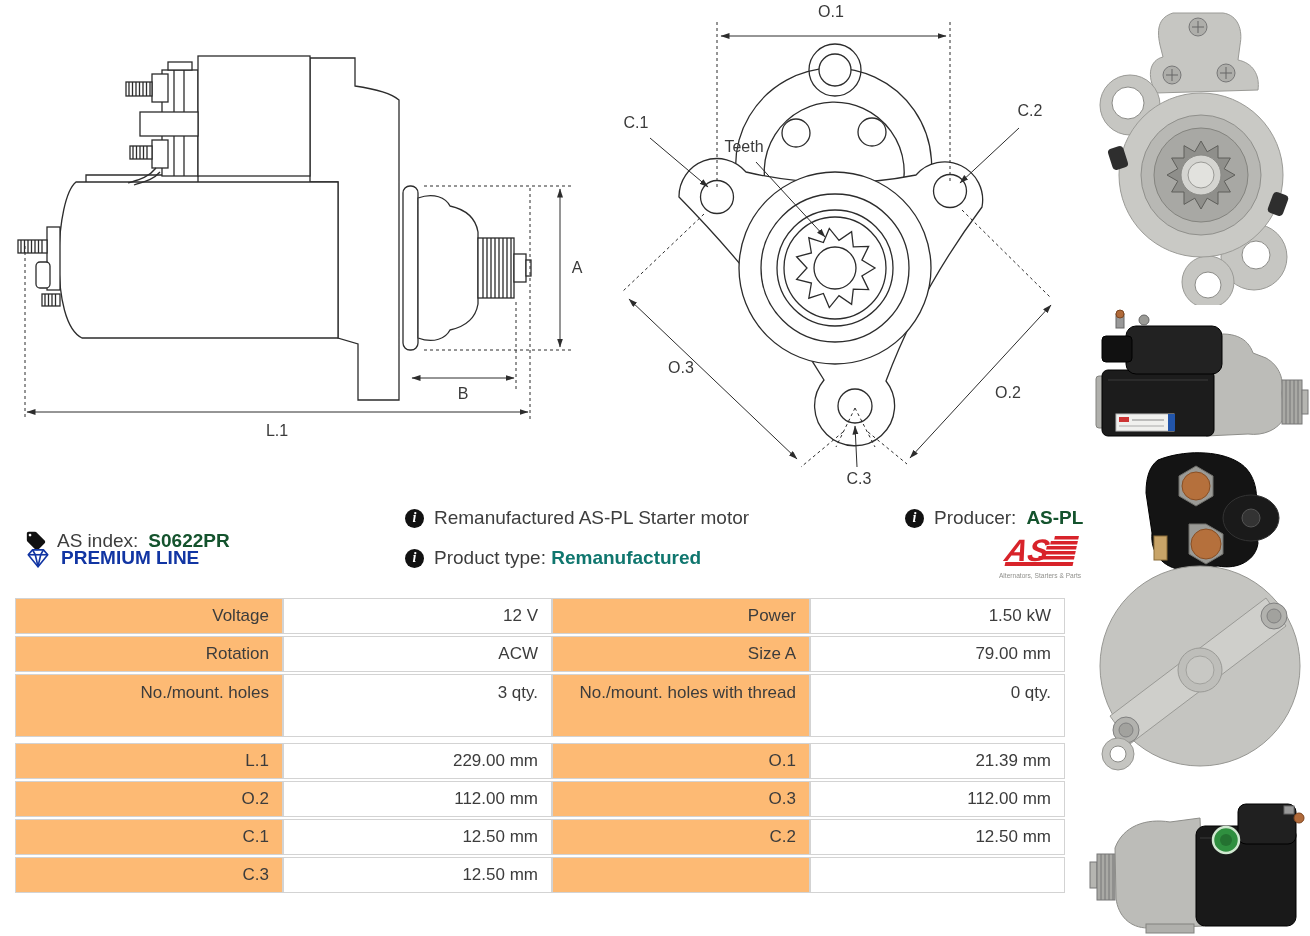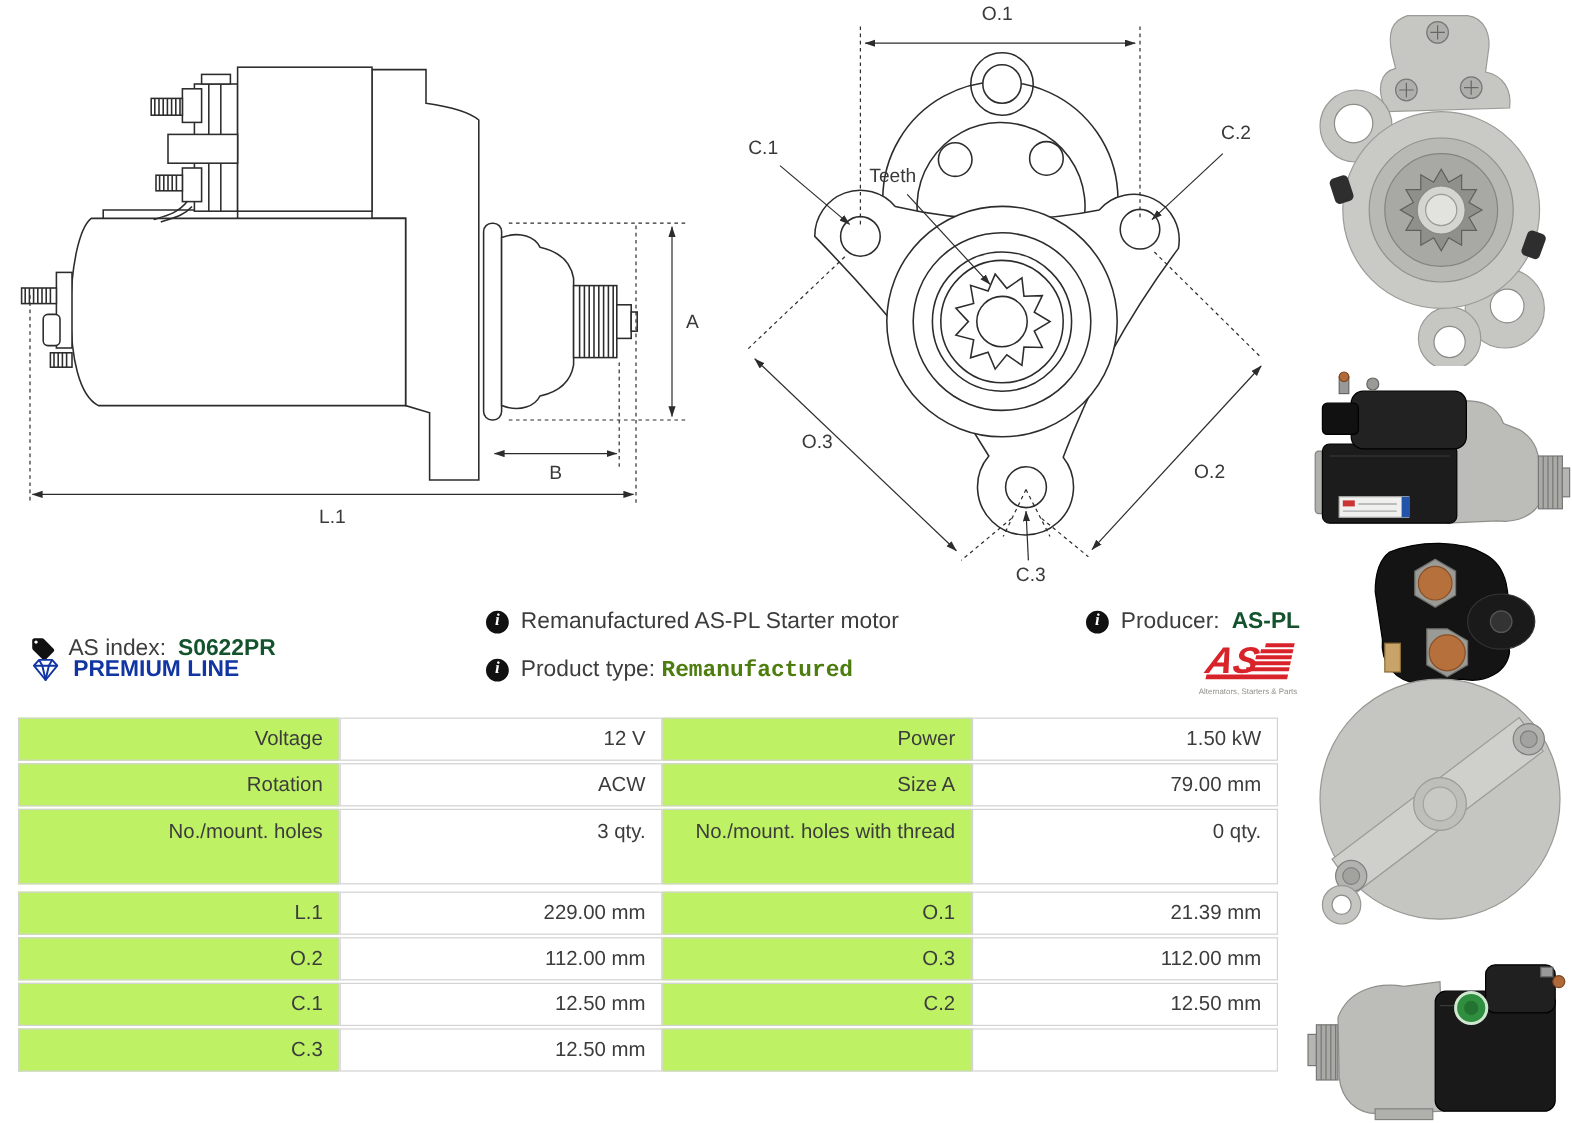--- a/index.html
+++ b/index.html
@@ -4,27 +4,27 @@
 <style>
   html,body{margin:0;padding:0;background:#fff;}
   body{width:1310px;height:936px;position:relative;font-family:"Liberation Sans",sans-serif;color:#3c3c3c;overflow:hidden;}
   .abs{position:absolute;}
   svg text{font-family:"Liberation Sans",sans-serif;}
   .dimtext{font-size:16px;fill:#3a3a3a;}
   
   .inforow{position:absolute;display:flex;align-items:center;gap:10px;font-size:19px;color:#3d3d3d;white-space:nowrap;}
   .inforow b{color:#14532d;}
   .premium{color:#1135a3;font-weight:bold;}
-  .green{color:#4d7c0f;font-weight:bold;font-family:Liberation Mono, monospace;}
+  .green{color:#0f766e;font-weight:bold;}
   .infoicon{width:19px;height:19px;border-radius:50%;background:#111;color:#fff;display:inline-flex;align-items:center;justify-content:center;
             font-family:"Liberation Serif",serif;font-weight:bold;font-size:14px;font-style:italic;flex:0 0 auto;}
   
   table.spec{border-collapse:separate;border-spacing:0 2px;table-layout:fixed;width:1050px;font-size:17px;color:#3c3c3c;}
   table.spec td{border:1px solid #d3d3d3;height:34px;padding:0 13px;text-align:right;vertical-align:middle;overflow:hidden;}
-  td.lab{background:#bef264;}
+  td.lab{background:#fdba74;}
   td.val{background:#ffffff;}
   tr.tall td{height:54px;vertical-align:top;padding-top:7px;line-height:21px;}
 </style>
 </head>
 <body>
 
 <div class="abs" style="left:0;top:0;width:595px;height:465px;">
 <svg width="595" height="465" viewBox="0 0 595 465">
   <defs>
     <marker id="aE" markerWidth="10" markerHeight="8" refX="8.5" refY="3" orient="auto">

